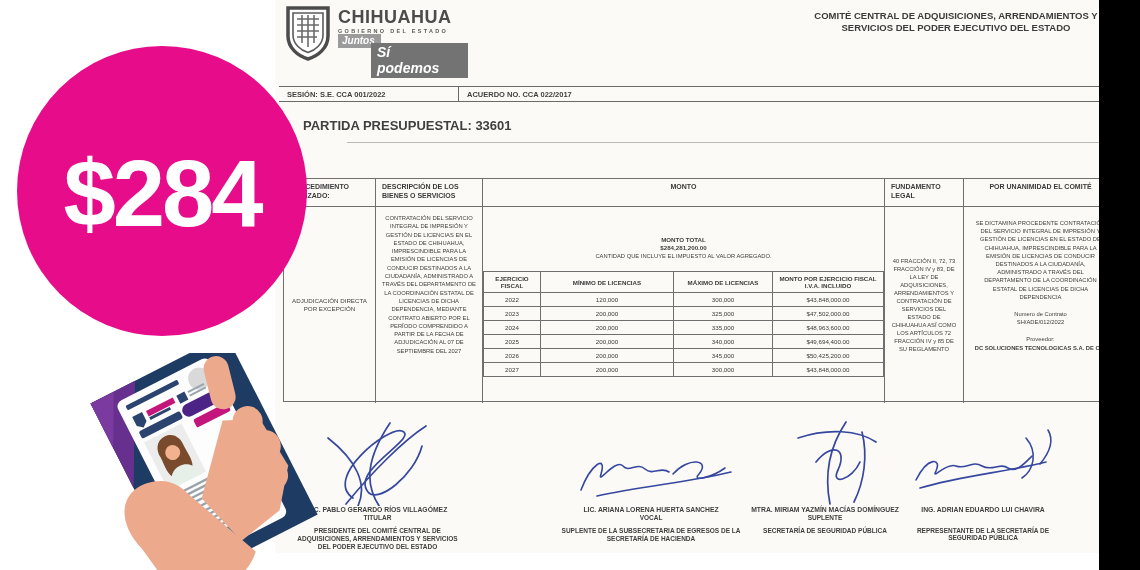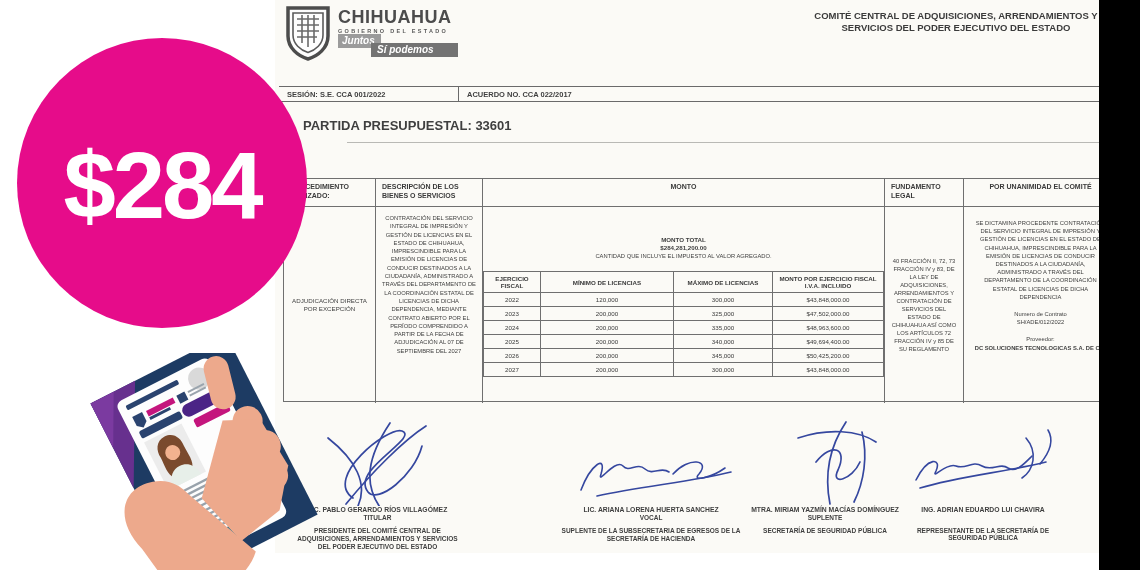--- a/index.html
+++ b/index.html
@@ -14,21 +14,21 @@
     border-right:2px solid #d8d8d4;
   }
   .logo { position:absolute; left:10px; top:5px; display:flex; gap:7px; }
   .logo-text { padding-top:3px; }
   .logo-title { font-size:18px; font-weight:bold; color:#4c4c4c; letter-spacing:.5px; line-height:18px;}
   .logo-sub { font-size:5.5px; font-weight:bold; letter-spacing:2.3px; color:#5a5a5a; margin-top:2px;}
   .badges { position:relative; height:24px; width:130px; }
   .badge1 { position:absolute; left:0; top:0; background:#9b9b9b; color:#fff; font-style:italic;
             font-weight:bold; font-size:10px; padding:1px 6px 2px 4px; }
   .badge2 { position:absolute; left:33px; top:9px; background:#737373; color:#fff; font-style:italic;
-            font-weight:bold; font-size:10px; padding:1px 24px 2px 6px; }
+            font-weight:bold; font-size:14px; padding:1px 24px 2px 6px; }
   .committee { position:absolute; right:14px; top:10px; width:300px; text-align:center;
                font-weight:bold; font-size:9.5px; line-height:11.5px; color:#3b3b3b; }
   .info-row { position:absolute; left:4px; top:86px; width:838px; height:16px; display:flex;
               border-top:1px solid #6a6a6a; border-bottom:1px solid #6a6a6a; box-sizing:border-box; }
   .info-cell { font-size:7.5px; font-weight:bold; padding:3px 0 0 8px; box-sizing:border-box;
                border-right:1px solid #6a6a6a; white-space:nowrap; overflow:hidden; }
   .info-cell.c1 { width:180px; }
   .info-cell.c2 { width:430px; }
   .info-cell.c3 { width:228px; border-right:none; }
   .partida { position:absolute; left:28px; top:118px; font-size:13px; font-weight:bold; }
@@ -67,21 +67,21 @@
   .sig-b1 { left:0;   width:205px; }
   .sig-b2 { left:266px; width:220px; }
   .sig-b3 { left:452px; width:196px; }
   .sig-b4 { left:612px; width:192px; }
   .sig-ink { display:block; margin:0 auto; height:88px; }
   .sig-name { font-size:6.8px; font-weight:bold; line-height:7.5px; }
   .sig-role { font-size:6.5px; font-weight:bold; line-height:7.5px; min-height:7px; }
   .sig-org  { font-size:6.5px; font-weight:bold; line-height:7.8px; margin-top:6px; padding:0 16px; }
 
   
-  .pink-circle { position:absolute; left:17px; top:38px; width:290px; height:290px;
+  .pink-circle { position:absolute; left:17px; top:46px; width:290px; height:290px;
                  border-radius:50%; background:#e60c8a; z-index:3; display:flex;
                  flex-direction:column; align-items:center; justify-content:center; color:#fff; }
   .amount { font-size:94px; font-weight:bold; letter-spacing:-3px; line-height:92px; margin-top:6px; }
   .amount-unit { font-size:45px; font-weight:bold; line-height:48px; }
 
   .hand-illo { position:absolute; left:90px; top:353px; z-index:2; }
 </style>
 </head>
 <body>
 

